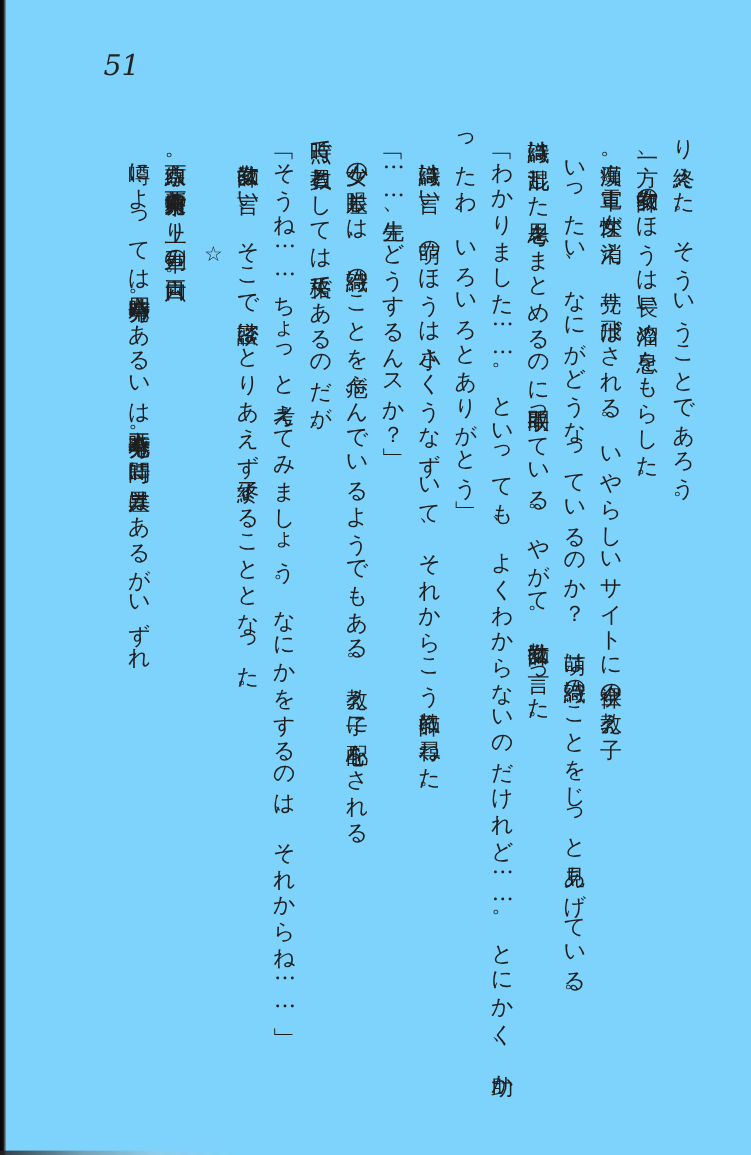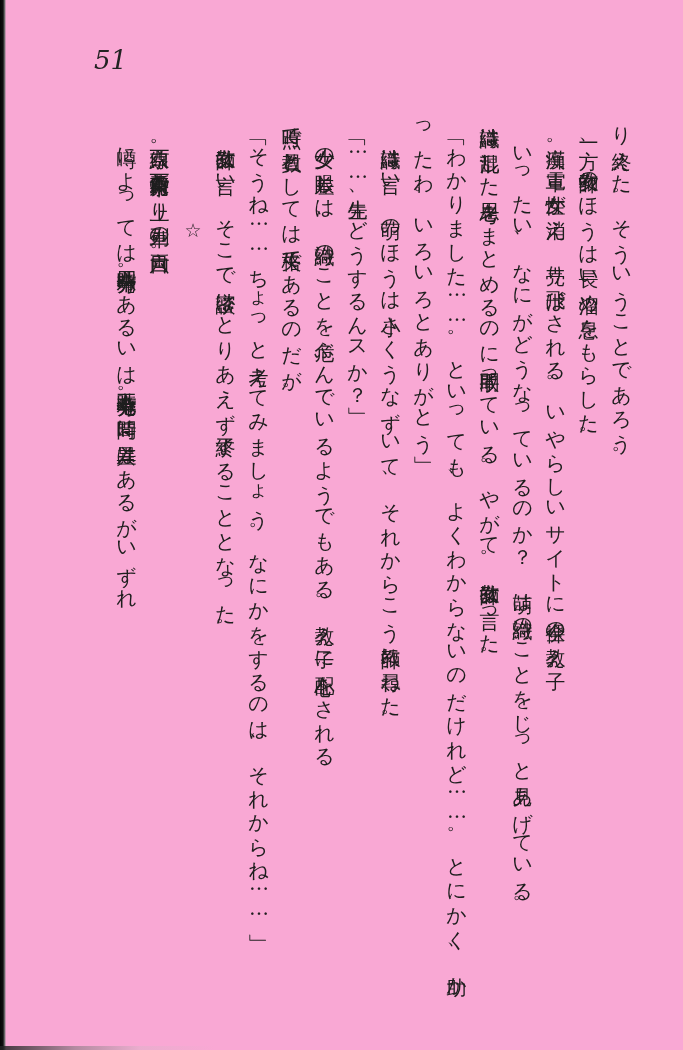--- a/index.html
+++ b/index.html
@@ -4,21 +4,21 @@
 <style>
   html, body {
     margin: 0;
     padding: 0;
     background: #e8e8e8;
   }
   .page {
     position: relative;
     width: 683px;
     height: 1050px;
-    background: #f9a8d4;
+    background: #7dd3fc;
     overflow: hidden;
     font-family: "DejaVu Serif", "Liberation Serif", serif;
   }
   
   .left-edge-strip {
     position: absolute;
     left: 0; top: 0;
     width: 6px; height: 100%;
     background: linear-gradient(to right,
       #050505 0%, #111 50%, #777 80%, rgba(255,255,255,0) 100%);

